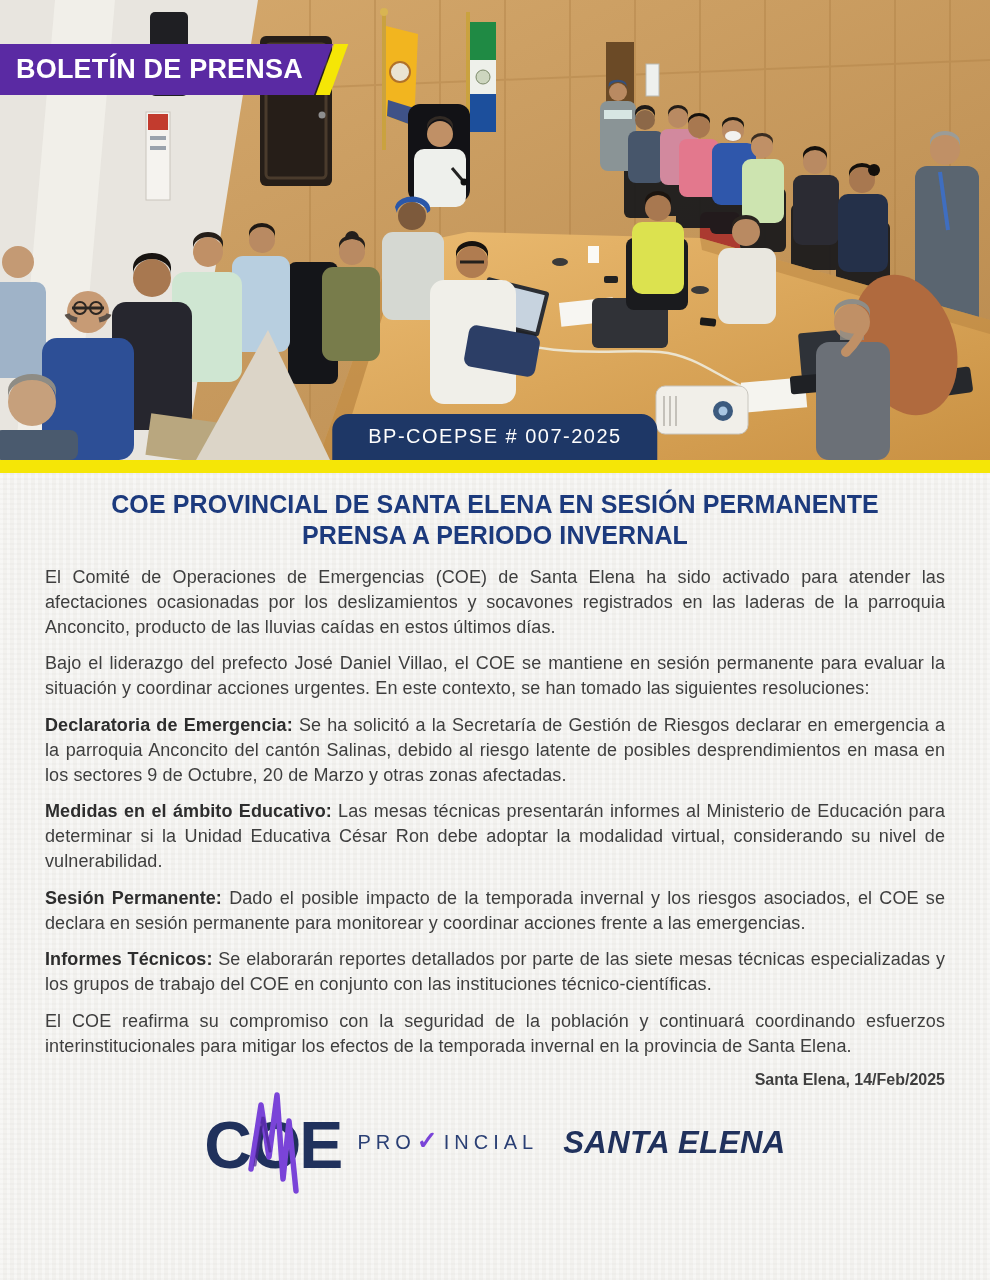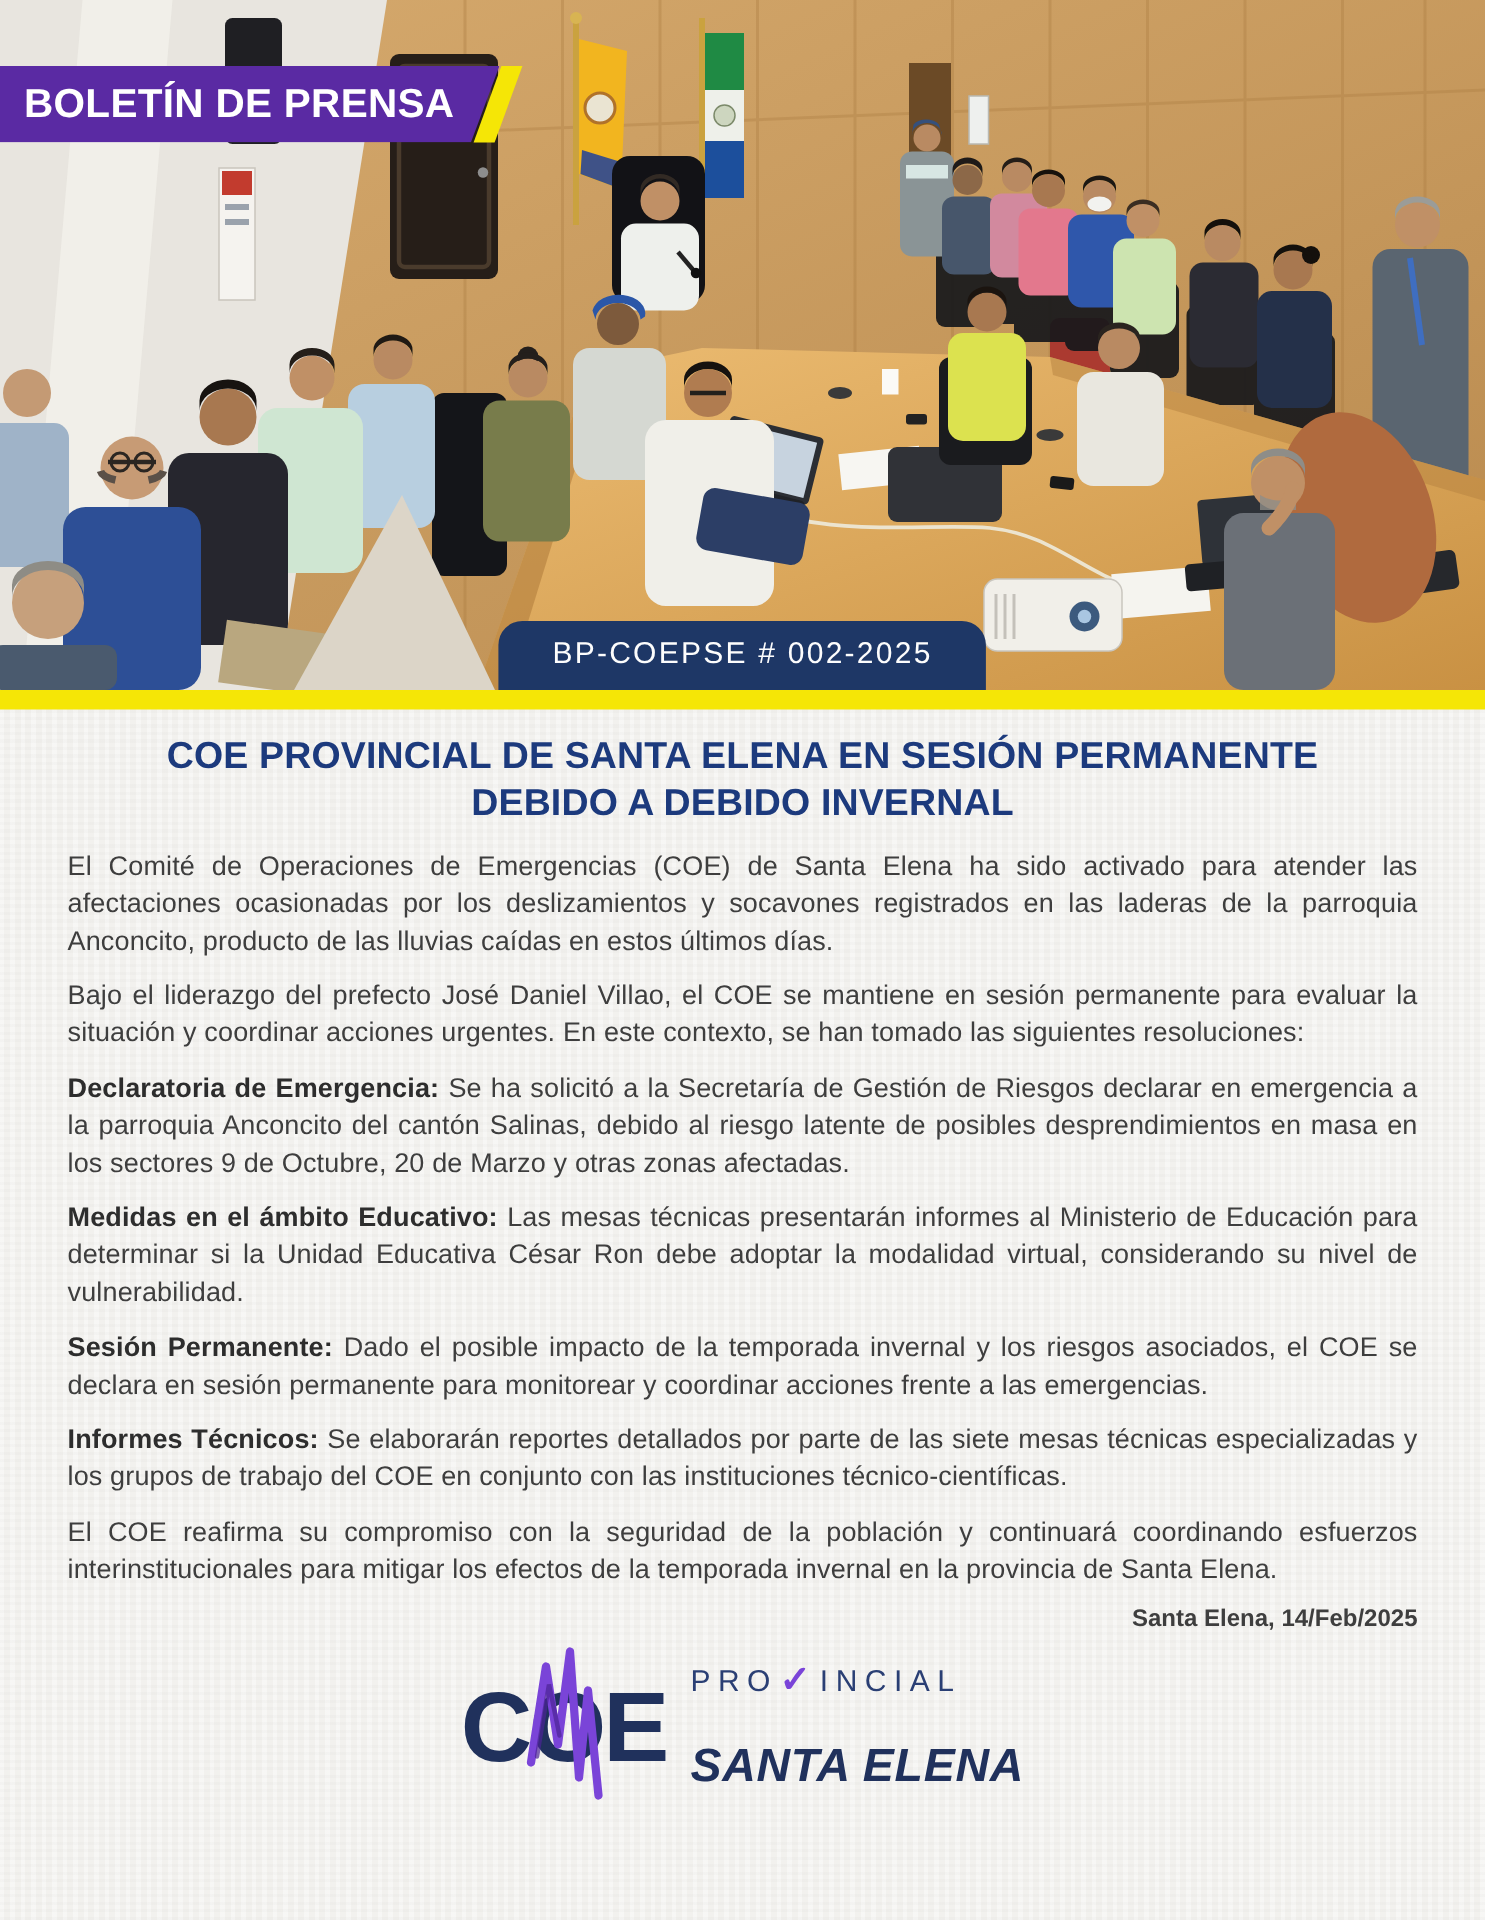--- a/index.html
+++ b/index.html
@@ -45,21 +45,21 @@
   }
   .para .lead { font-weight:700; color:#2d2d2d; }
   .para .lead:empty { display:none; }
   .dateline { text-align:right; font-size:16px; color:#3e3e3e; margin-top:8px;font-weight:bold; }
 
   
   .logo { margin-top:18px; display:flex; justify-content:center; align-items:center; gap:16px; }
   .logo-coe { font-size:66px; font-weight:900; letter-spacing:-2px; display:flex; align-items:center; }
   .logo-o { position:relative; display:inline-block; }
   .logo-o svg { position:absolute; left:-4px; top:-16px; }
-  .logo-right { display:flex; flex-direction:column; align-items:flex-start;gap:25px; }
+  .logo-right { display:flex; flex-direction:row; align-items:flex-start;gap:25px; }
   .logo-prov { font-size:20px; letter-spacing:5px; font-weight:400; display:flex; align-items:center; }
   .logo-check { font-weight:900; font-size:25px; transform:translateY(-2px); margin:0 1px; }
   .logo-se { font-size:31px; font-weight:800; font-style:italic; letter-spacing:0.5px; margin-top:-3px; }
 </style>
 </head>
 <body>
 
 <div class="page">
 
   <div class="photo-wrap">
@@ -277,29 +277,29 @@
         <rect x="-6" y="430" width="84" height="30" rx="8" fill="#4a5a6e"></rect>
       </g>
 
       <polygon points="196,460 268,330 330,460" fill="#dcd5c8"></polygon>
     </svg>
 
     <div class="banner">
       <div class="banner-main" style="background-color: rgb(90, 42, 163);">BOLETÍN DE PRENSA</div>
       <div class="banner-slash" style="background-color: rgb(245, 230, 6);"></div>
     </div>
-    <div class="press-badge" style="background-color: rgb(30, 55, 102);">BP-COEPSE # 002-2025</div>
+    <div class="press-badge" style="background-color: rgb(30, 55, 102);">BP-COEPSE # 007-2025</div>
   </div>
 
   <div class="stripe" style="background-color: rgb(245, 230, 6);"></div>
 
   <div class="content">
     <h1 class="title" style="color: rgb(28, 58, 125);">
       <div>COE PROVINCIAL DE SANTA ELENA EN SESIÓN PERMANENTE</div>
-      <div>DEBIDO A DEBIDO INVERNAL</div>
+      <div>PRENSA A PERIODO INVERNAL</div>
     </h1>
 
     <div class="article">
       <p class="para"><span>El Comité de Operaciones de Emergencias (COE) de Santa Elena ha sido activado para atender las afectaciones ocasionadas por los deslizamientos y socavones registrados en las laderas de la parroquia Anconcito, producto de las lluvias caídas en estos últimos días.</span></p>
       <p class="para"><span>Bajo el liderazgo del prefecto José Daniel Villao, el COE se mantiene en sesión permanente para evaluar la situación y coordinar acciones urgentes. En este contexto, se han tomado las siguientes resoluciones:</span></p>
       <p class="para"><span class="lead">Declaratoria de Emergencia: </span><span>Se ha solicitó a la Secretaría de Gestión de Riesgos declarar en emergencia a la parroquia Anconcito del cantón Salinas, debido al riesgo latente de posibles desprendimientos en masa en los sectores 9 de Octubre, 20 de Marzo y otras zonas afectadas.</span></p>
       <p class="para"><span class="lead">Medidas en el ámbito Educativo: </span><span>Las mesas técnicas presentarán informes al Ministerio de Educación para determinar si la Unidad Educativa César Ron debe adoptar la modalidad virtual, considerando su nivel de vulnerabilidad.</span></p>
       <p class="para"><span class="lead">Sesión Permanente: </span><span>Dado el posible impacto de la temporada invernal y los riesgos asociados, el COE se declara en sesión permanente para monitorear y coordinar acciones frente a las emergencias.</span></p>
       <p class="para"><span class="lead">Informes Técnicos: </span><span>Se elaborarán reportes detallados por parte de las siete mesas técnicas especializadas y los grupos de trabajo del COE en conjunto con las instituciones técnico-científicas.</span></p>
       <p class="para"><span>El COE reafirma su compromiso con la seguridad de la población y continuará coordinando esfuerzos interinstitucionales para mitigar los efectos de la temporada invernal en la provincia de Santa Elena.</span></p>

